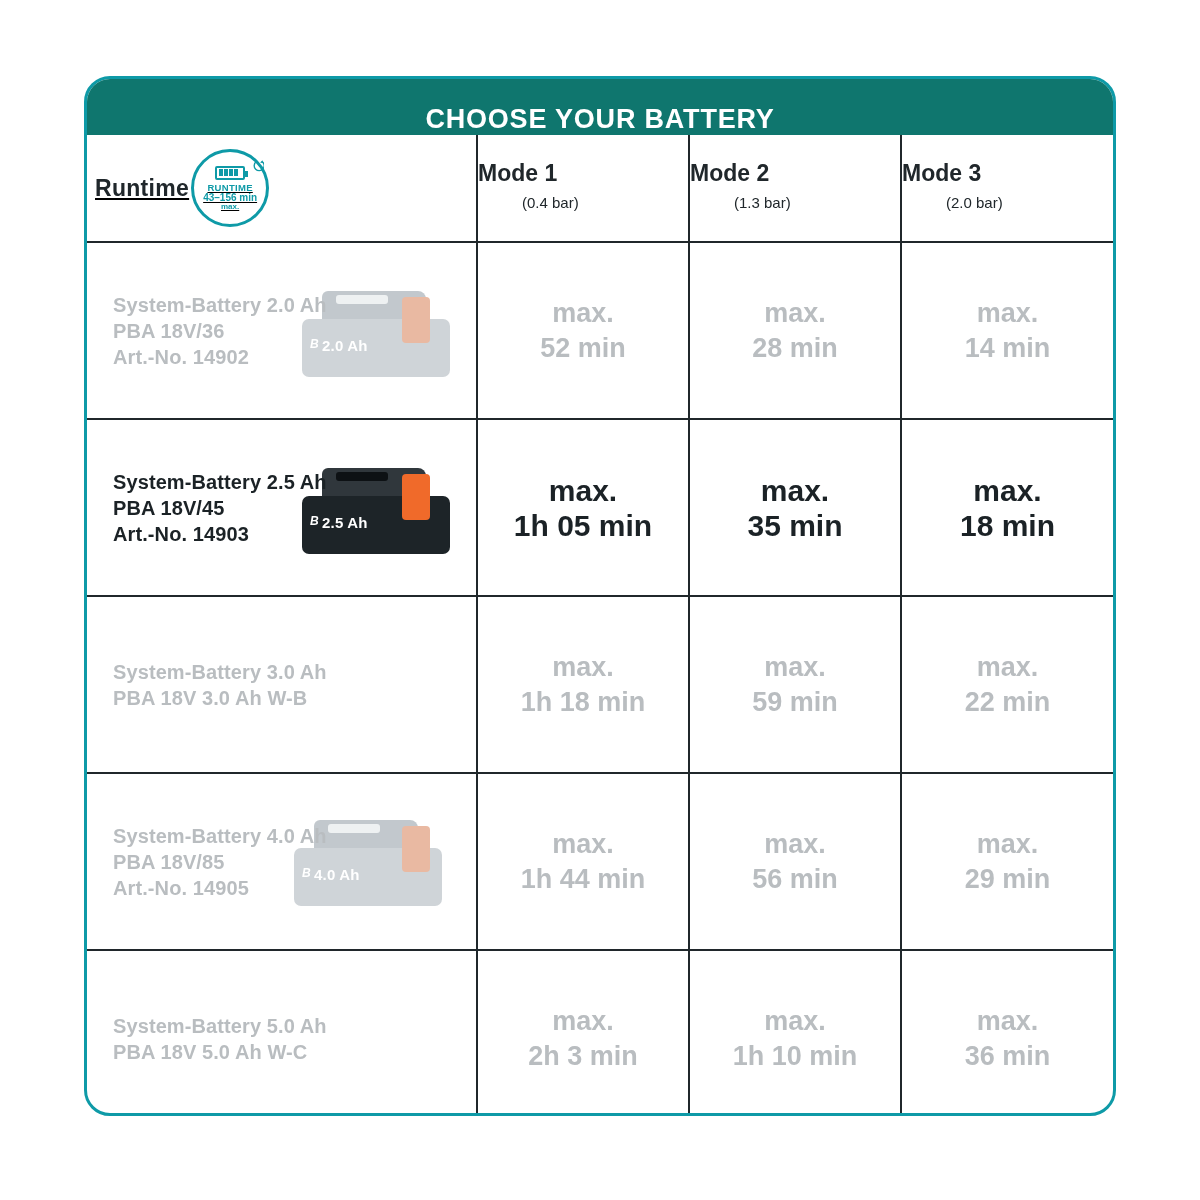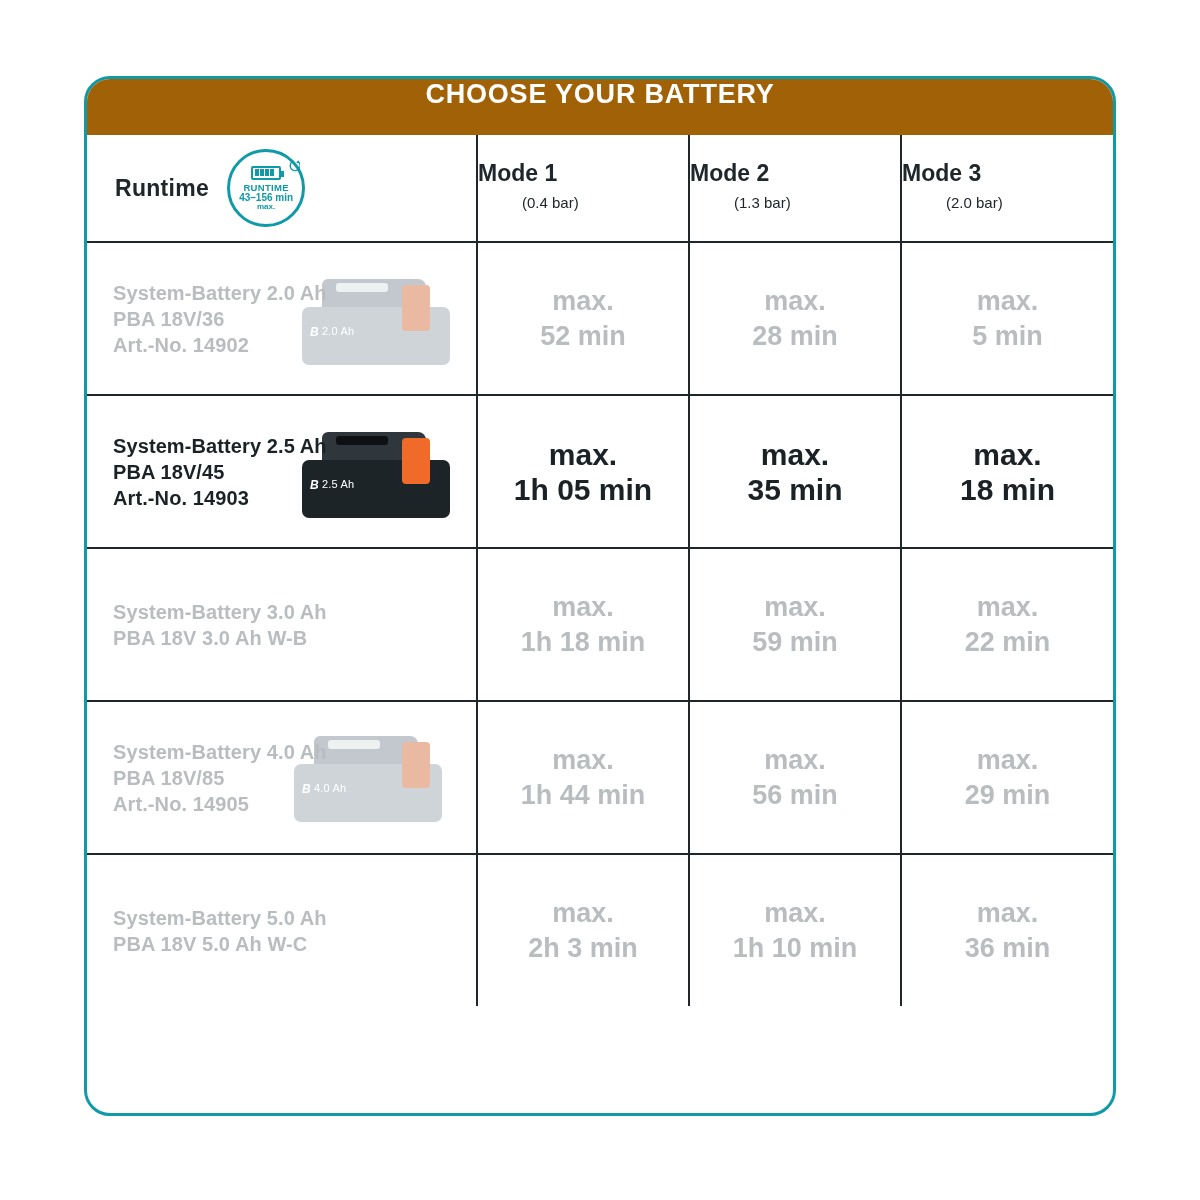--- a/index.html
+++ b/index.html
@@ -20,23 +20,23 @@
     width: 1032px;
     height: 1040px;
     border: 3px solid #0e9aa7;
     border-radius: 26px;
     box-sizing: border-box;
     overflow: hidden;
     background: #ffffff;
   }
   .card-header {
     height: 56px;
-    background: #a16207;
+    background: #0f766e;
     display: flex;
-    align-items: flex-start;
+    align-items: flex-end;
     justify-content: center;
   }
   .card-header .title {
     color: #ffffff;
     font-size: 27px;
     font-weight: bold;
     letter-spacing: 0.8px;
   }
   table.battery-table {
     width: 100%;
@@ -51,22 +51,23 @@
     padding: 0;
     height: 106px;
     vertical-align: middle;
   }
   th.head-runtime {
     position: relative;
   }
   .head-runtime-inner {
     display: flex;
     align-items: center;
-    gap: 18px;
-    padding-left: 28px;
+    gap: 2px;
+    padding-left: 8px;
+    text-decoration: underline;
   }
   .head-runtime-label {
     font-size: 23px;
     font-weight: bold;
     color: #20272b;
     letter-spacing: 0.3px;
   }
   .runtime-badge {
     width: 78px;
     height: 78px;
@@ -147,21 +148,21 @@
   .mode-l2 {
     font-size: 15px;
     font-weight: normal;
     color: #20272b;
     line-height: 29px;
     padding-left: 44px;
   }
 
   tbody td {
     border-bottom: 2px solid #20272b;
-    padding: 4px;
+    padding: 16px;
     height: 143px;
     vertical-align: middle;
   }
   tbody tr:last-child td {
     border-bottom: none;
   }
   td.cell-name {
     position: relative;
     padding-left: 26px;
     box-sizing: border-box;
@@ -238,22 +239,22 @@
     right: 20px;
     top: 12px;
     width: 28px;
     height: 46px;
     border-radius: 4px;
   }
   .bat-label {
     position: absolute;
     left: 34px;
     top: 52px;
-    font-size: 11px;
-    font-weight: normal;
+    font-size: 15px;
+    font-weight: bold;
     letter-spacing: 0.2px;
   }
   .bat-logo {
     position: absolute;
     left: 22px;
     top: 52px;
     font-size: 12px;
     font-weight: bold;
     font-style: italic;
   }
@@ -347,21 +348,21 @@
         <td class="cell-val">
           <div class="val">max.</div>
           <div class="val">52 min</div>
         </td>
         <td class="cell-val">
           <div class="val">max.</div>
           <div class="val">28 min</div>
         </td>
         <td class="cell-val">
           <div class="val">max.</div>
-          <div class="val">5 min</div>
+          <div class="val">14 min</div>
         </td>
       </tr>
 
       <tr class="active">
         <td class="cell-name">
           <div class="name-lines">
             <div class="name-line">System-Battery 2.5 Ah</div>
             <div class="name-line">PBA 18V/45</div>
             <div class="name-line">Art.-No. 14903</div>
           </div>

